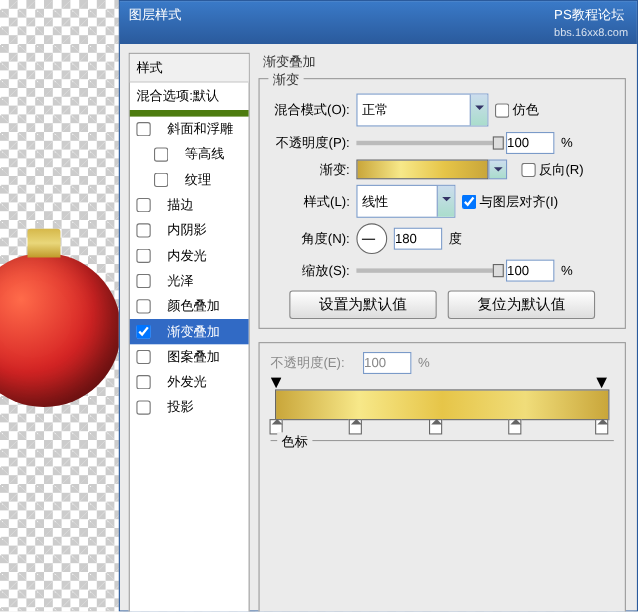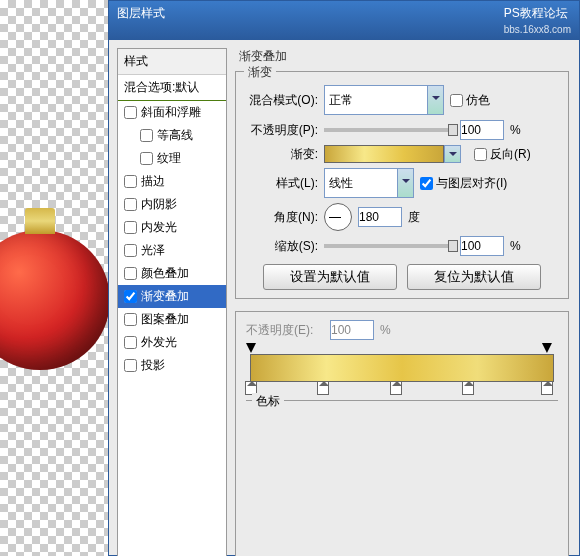--- a/index.html
+++ b/index.html
@@ -43,24 +43,24 @@
 }
 .dialog-body { display:flex; height:calc(100% - 24px); }
 .styles-panel {
   width:110px; border:1px solid #9a9a9a; margin:8px 4px 8px 8px;
   background:#fff; display:flex; flex-direction:column;
 }
 .styles-header {
   padding:4px 6px; border-bottom:1px solid #ccc; background:#f0f0f0;
 }
 .blend-default {
-  padding:4px 6px; border-bottom:1px solid #4d7c0f;
+  padding:4px 6px; border-bottom:6px solid #4d7c0f;
 }
 .style-item {
-  display:flex; align-items:center; gap:4px; padding:3px 6px;
+  display:flex; align-items:center; gap:15px; padding:3px 6px;
   cursor:default;
 }
 .style-item.indent { padding-left:22px; }
 .style-item.selected { background:#316ac5; color:#fff; }
 .style-item input[type=checkbox]{ width:13px; height:13px; }
 .main-panel { flex:1; padding:8px 10px 8px 4px; display:flex; flex-direction:column; gap:6px; position:relative;}
 .group {
   border:1px solid #9a9a9a; padding:8px 10px; position:relative; background:#ebebeb;
 }
 .group-title {

